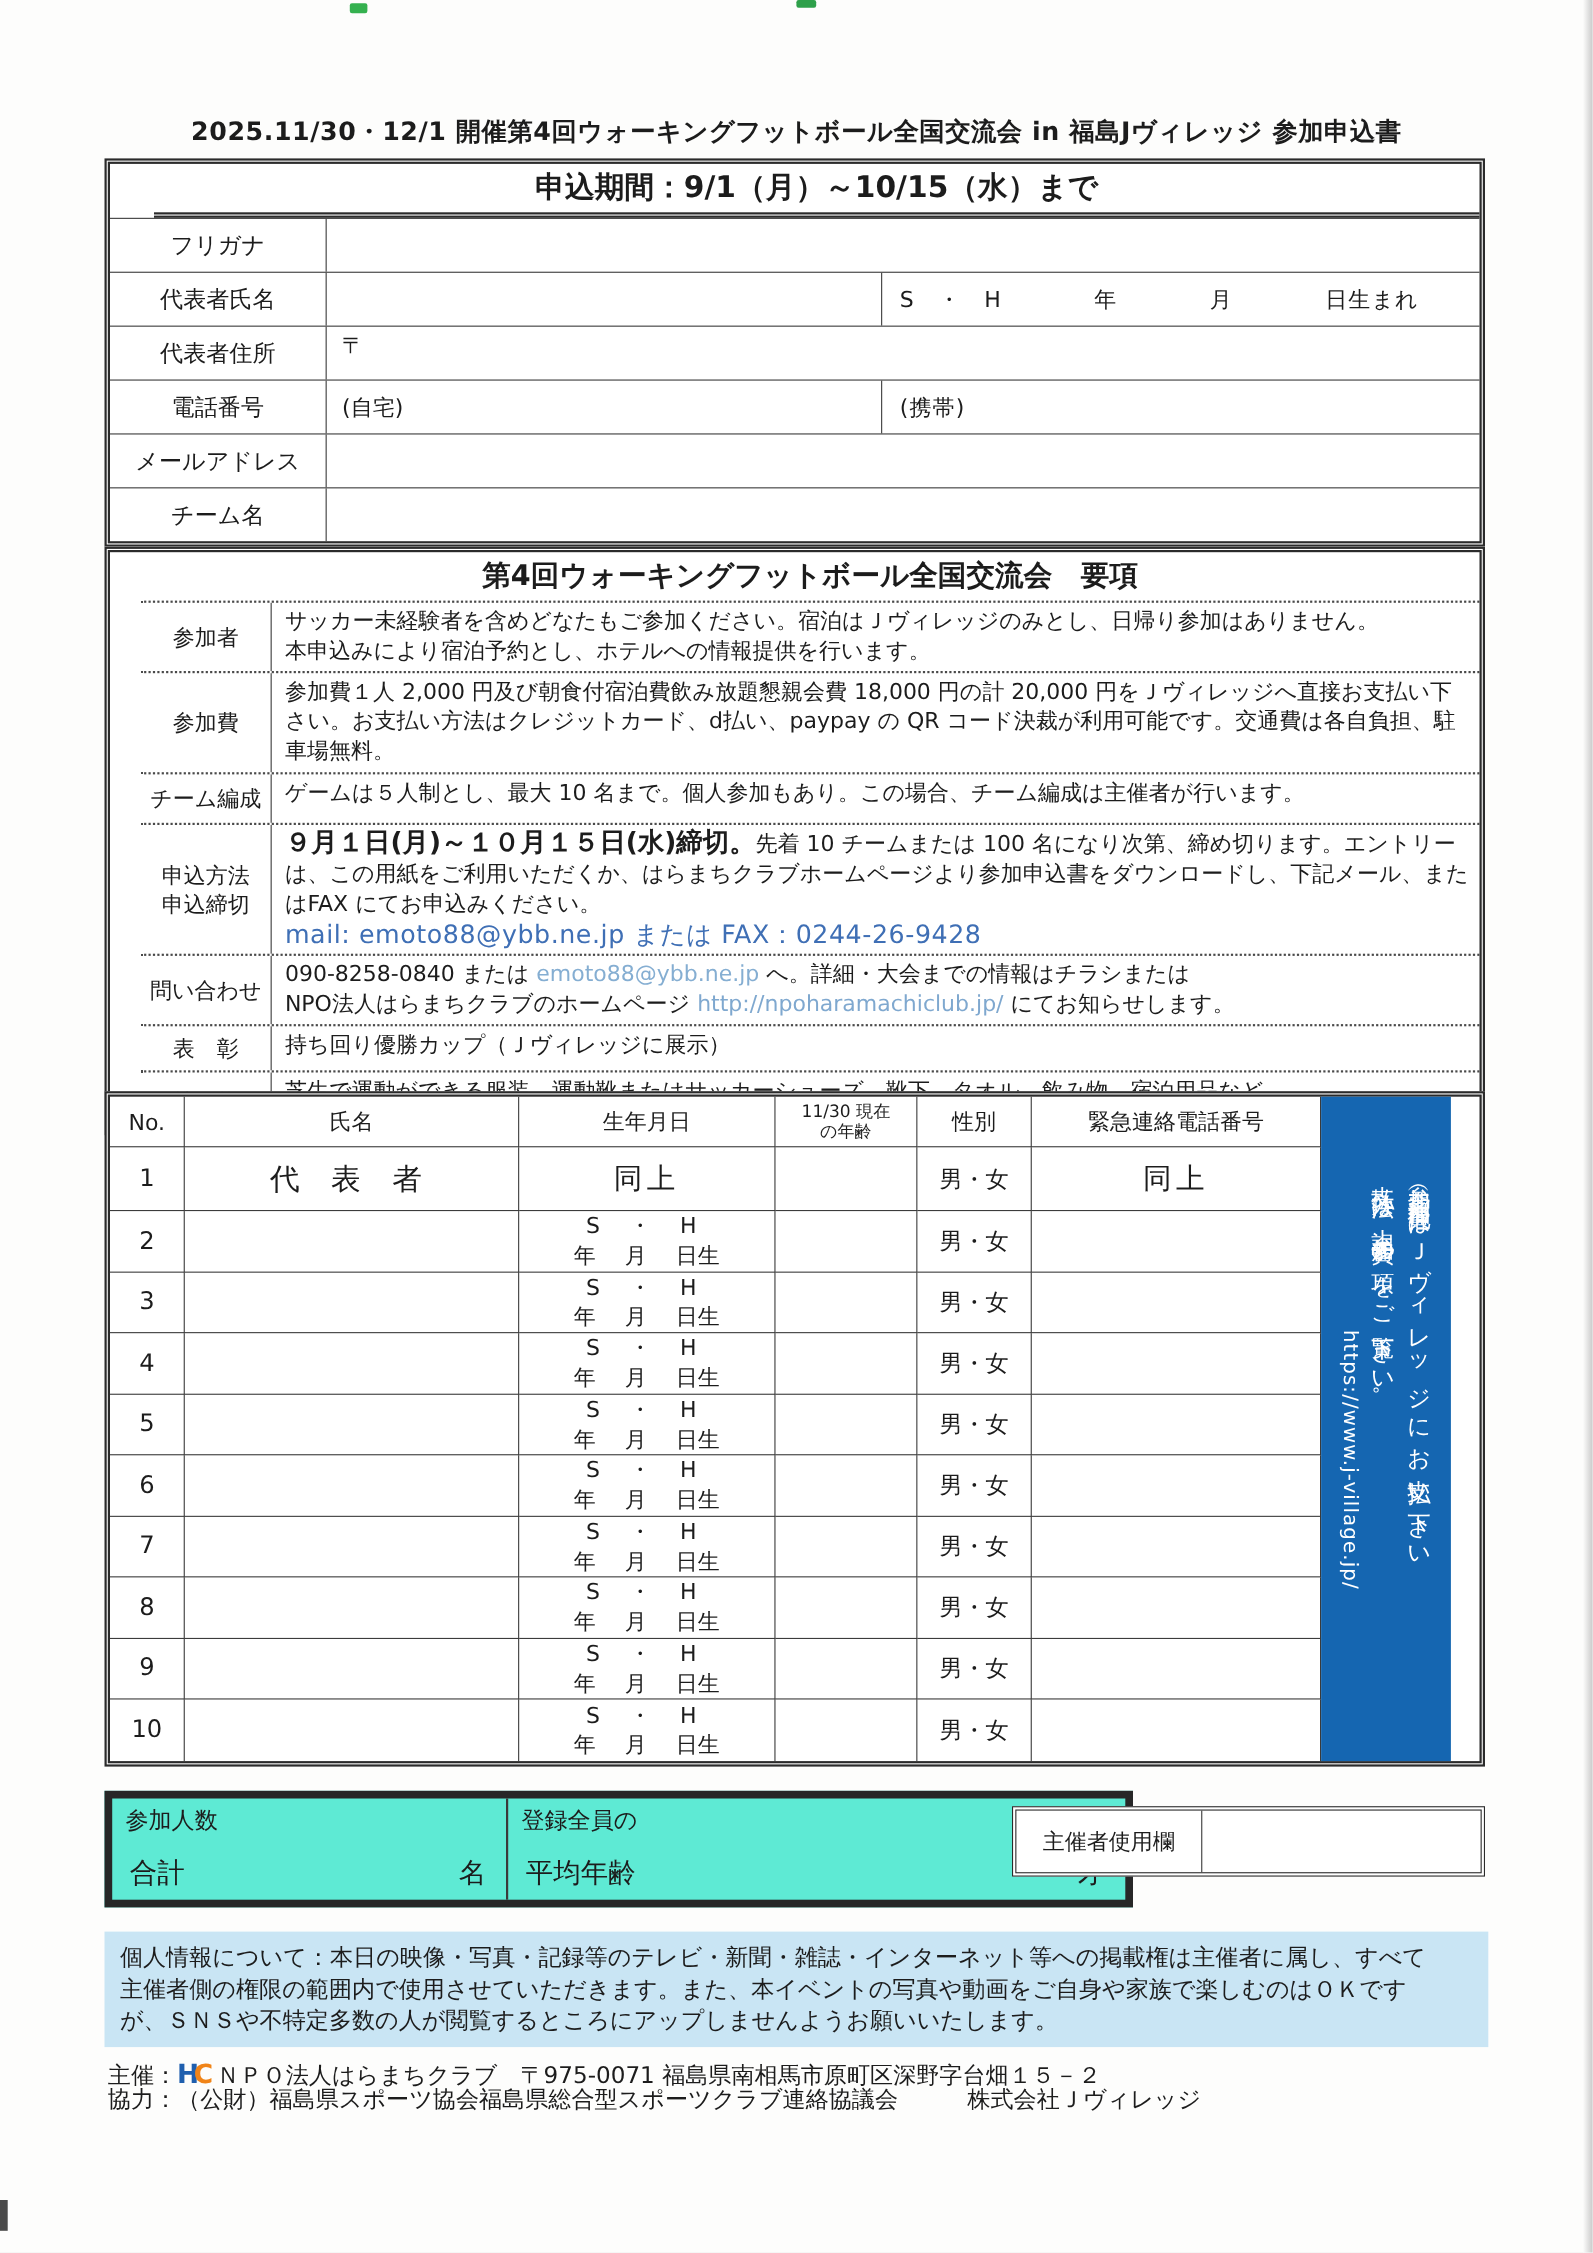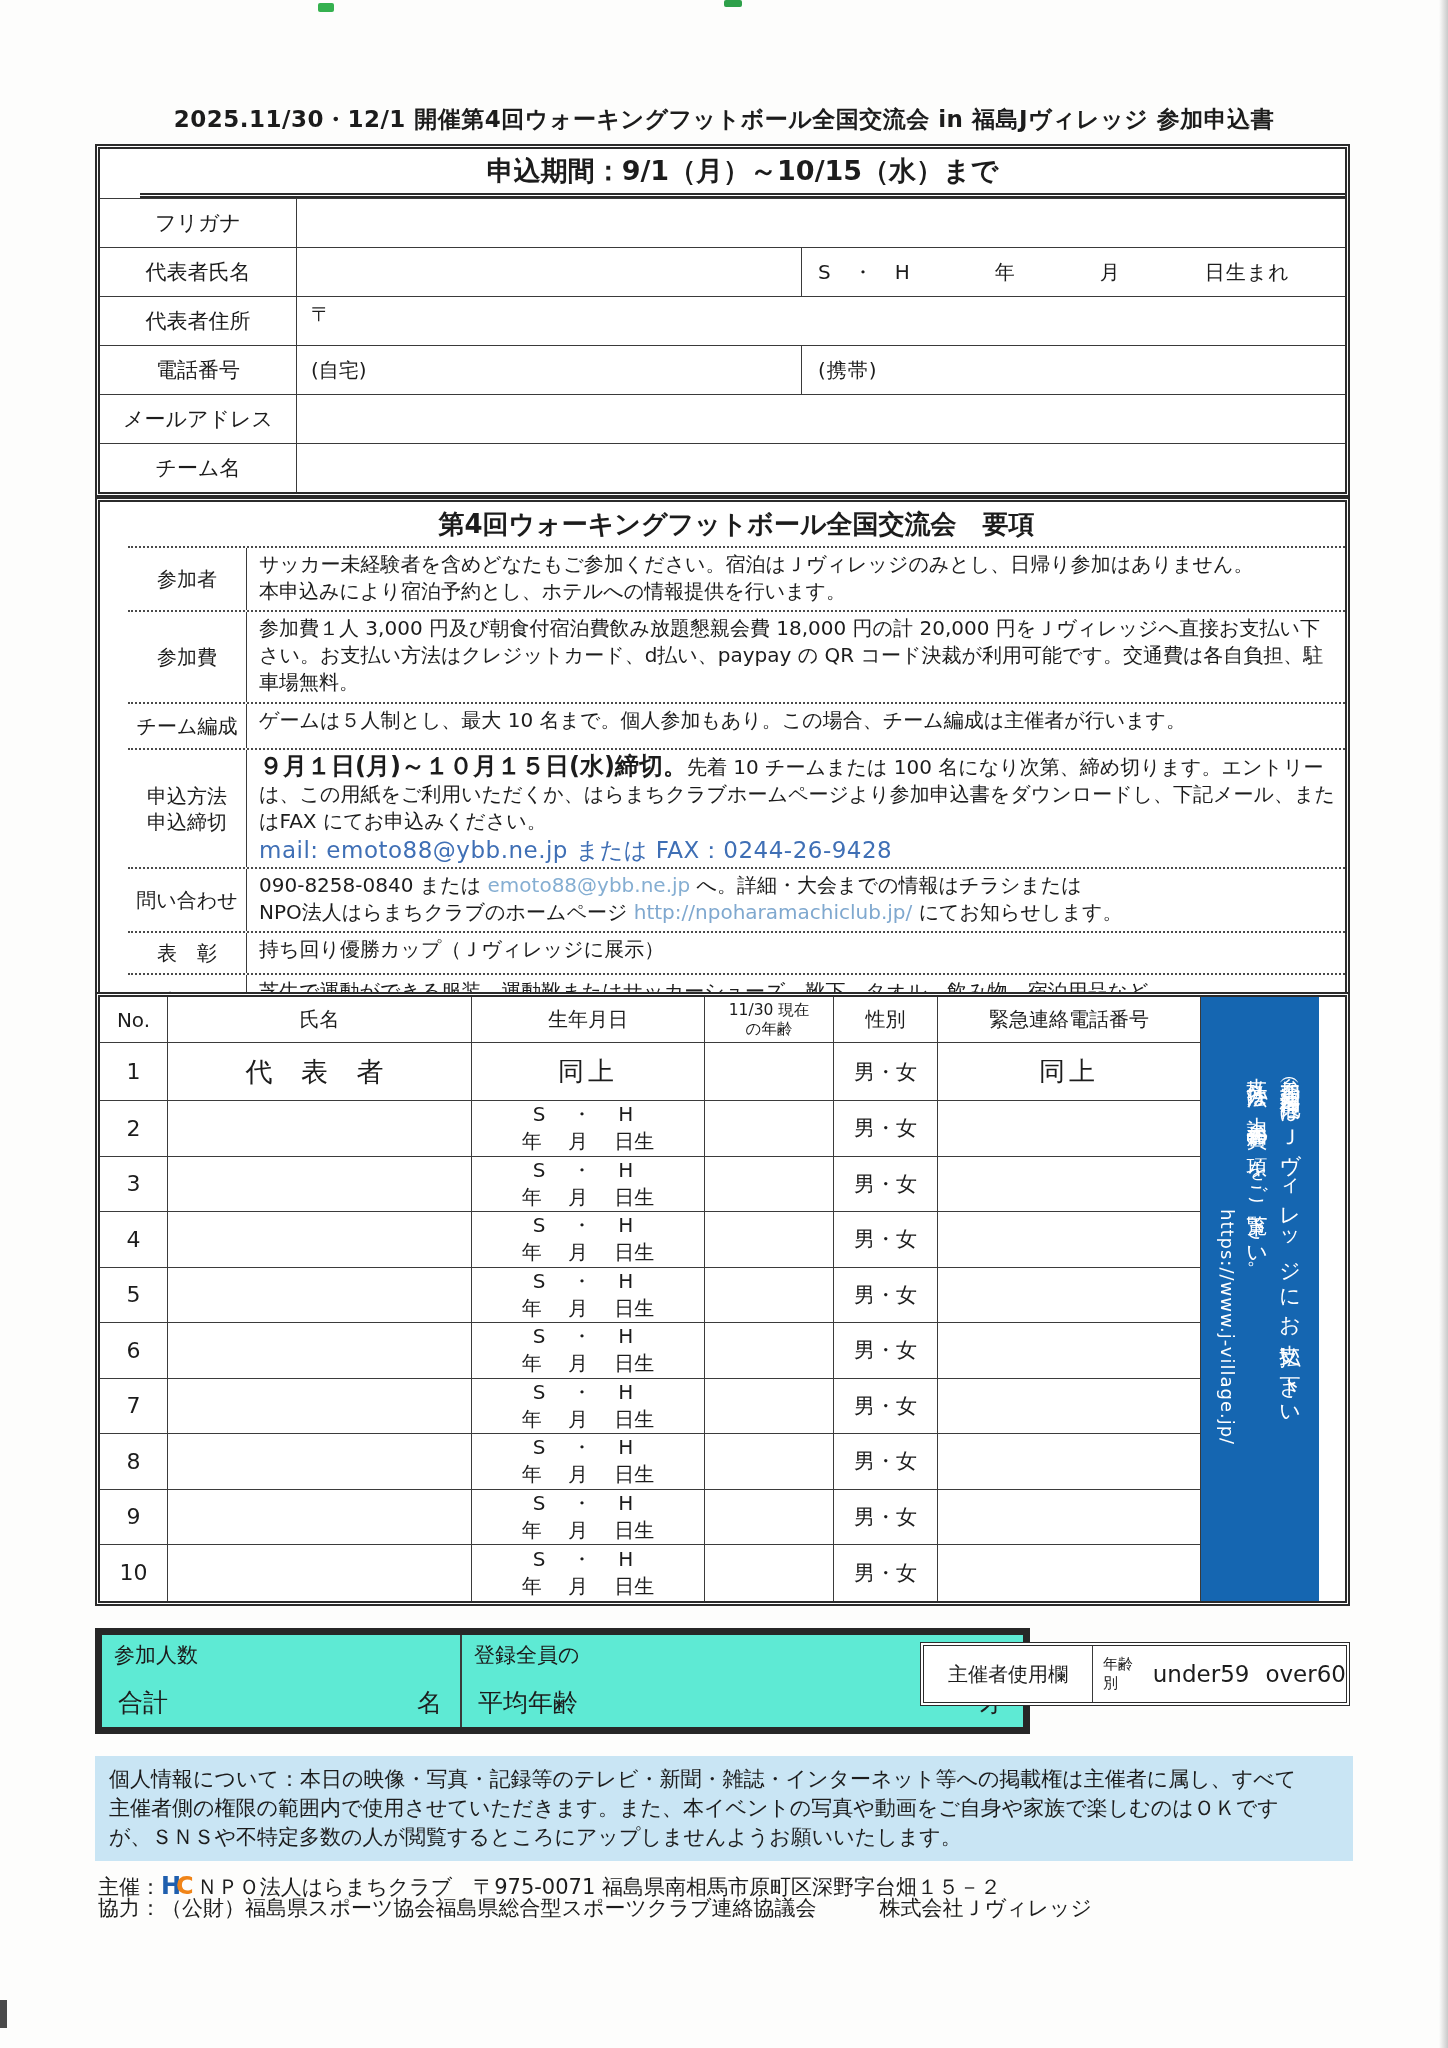--- a/index.html
+++ b/index.html
@@ -144,21 +144,21 @@
     <div class="g-row">
       <div class="g-label">参加者</div>
       <div class="g-body h-participants">
         <div>サッカー未経験者を含めどなたもご参加ください。宿泊はＪヴィレッジのみとし、日帰り参加はありません。</div>
         <div>本申込みにより宿泊予約とし、ホテルへの情報提供を行います。</div>
       </div>
     </div>
 
     <div class="g-row">
       <div class="g-label">参加費</div>
-      <div class="g-body h-fee">参加費１人 3,000 円及び朝食付宿泊費飲み放題懇親会費 18,000 円の計 20,000 円をＪヴィレッジへ直接お支払い下さい。お支払い方法はクレジットカード、d払い、paypay の QR コード決裁が利用可能です。交通費は各自負担、駐車場無料。</div>
+      <div class="g-body h-fee">参加費１人 2,000 円及び朝食付宿泊費飲み放題懇親会費 18,000 円の計 20,000 円をＪヴィレッジへ直接お支払い下さい。お支払い方法はクレジットカード、d払い、paypay の QR コード決裁が利用可能です。交通費は各自負担、駐車場無料。</div>
     </div>
 
     <div class="g-row">
       <div class="g-label">チーム編成</div>
       <div class="g-body h-team">ゲームは５人制とし、最大 10 名まで。個人参加もあり。この場合、チーム編成は主催者が行います。</div>
     </div>
 
     <div class="g-row">
       <div class="g-label">
         <span>申込方法</span>
@@ -320,25 +320,20 @@
     </div>
     <div class="count-right">
       <div class="cb-top">登録全員の</div>
       <div class="cb-bl">平均年齢</div>
       <div class="cb-br">才</div>
     </div>
   </div>
 
   <div class="abs organizer-box">
     <div class="org-label">主催者使用欄</div>
-    <div class="org-right">
-      <span class="age-cat">年齢別</span>
-      <span class="age-grp">under59</span>
-      <span class="age-grp">over60</span>
-    </div>
   </div>
 
   <div class="abs privacy">
     <div>個人情報について：本日の映像・写真・記録等のテレビ・新聞・雑誌・インターネット等への掲載権は主催者に属し、すべて</div>
     <div>主催者側の権限の範囲内で使用させていただきます。また、本イベントの写真や動画をご自身や家族で楽しむのはＯＫです</div>
     <div>が、ＳＮＳや不特定多数の人が閲覧するところにアップしませんようお願いいたします。</div>
   </div>
 
   <div class="abs footer-line fl1">
     <span>主催：</span><span class="logo-h">H</span><span class="logo-c">C</span><span>ＮＰＯ法人はらまちクラブ　〒975-0071 福島県南相馬市原町区深野字台畑１５－２</span>

